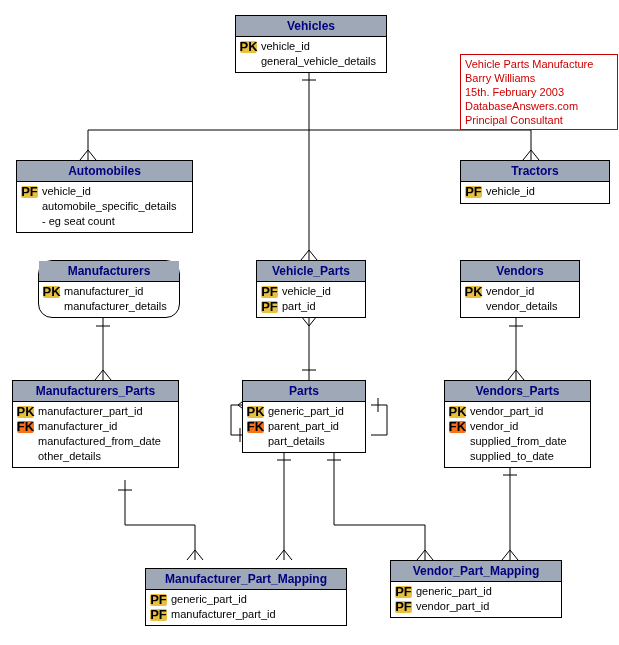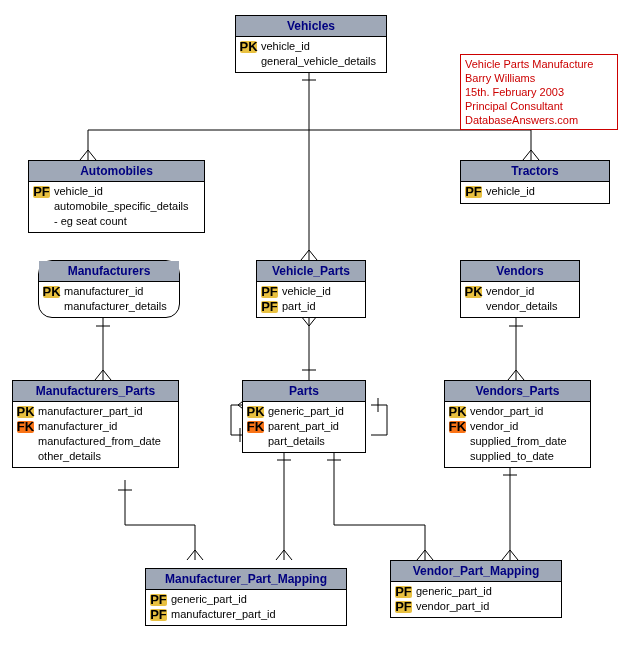--- a/index.html
+++ b/index.html
@@ -139,39 +139,39 @@
 
   <line x1="510" y1="465" x2="510" y2="560"></line>
   <line x1="503" y1="475" x2="517" y2="475"></line>
   <path d="M502,560 L510,550 L518,560"></path>
 </svg>
 
 <div class="metabox" style="left:460px; top:6px; width:148px;margin-top:48px;">
   <div>Vehicle Parts Manufacture</div>
   <div>Barry Williams</div>
   <div>15th. February 2003</div>
+  <div>DatabaseAnswers.com</div>
   <div>Principal Consultant</div>
-  <div>DatabaseAnswers.com</div>
 </div>
 
 <div class="entity" style="left:235px; top:15px; width:150px;">
   <div class="hdr">Vehicles</div>
   <div class="body">
     <div class="row">
         <span class="key pk">PK</span>
         <span class="attr">vehicle_id</span>
       </div>
     <div class="row">
         <span class="spacer"></span>
         <span class="attr">general_vehicle_details</span>
       </div>
   </div>
 </div>
 
-<div class="entity" style="left:28px; top:160px; width:175px;">
+<div class="entity" style="left:16px; top:160px; width:175px;">
   <div class="hdr">Automobiles</div>
   <div class="body">
     <div class="row">
         <span class="key pf">PF</span>
         <span class="attr">vehicle_id</span>
       </div>
     <div class="row">
         <span class="spacer"></span>
         <span class="attr">automobile_specific_details</span>
       </div>

